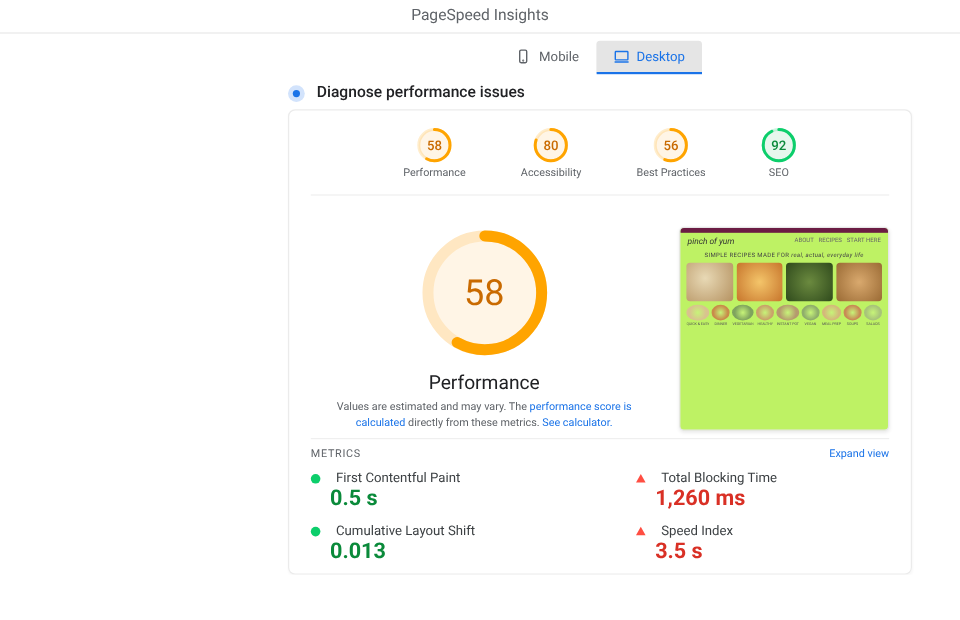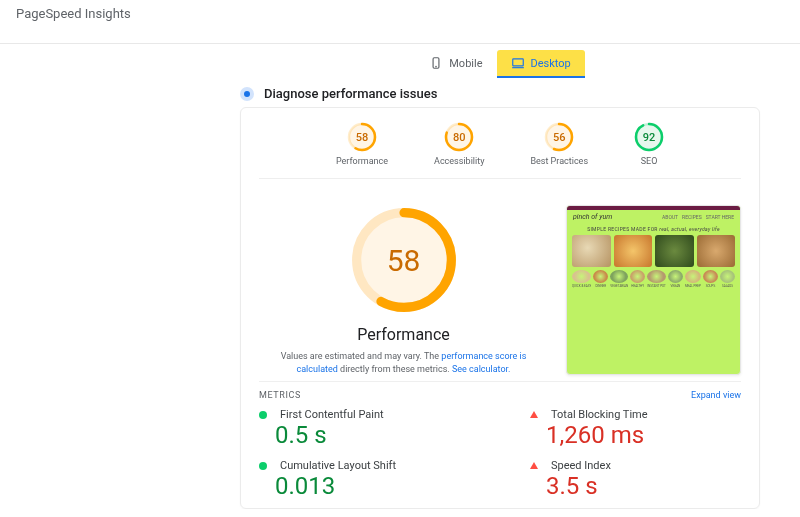--- a/index.html
+++ b/index.html
@@ -5,46 +5,47 @@
   * { box-sizing: border-box; }
   body {
     margin: 0;
     font-family: Roboto, "Helvetica Neue", Arial, sans-serif;
     font-size: 12px;
     color: #202124;
     background: #fff;
     width: 800px;
   }
   .topbar {
-    height: 44px;
+    height: 28px;
     border-bottom: 1px solid #e8e8e8;
     padding: 6px 16px;
     font-size: 13px;
     color: #5f6368;
+    text-align: center;
   }
   .device-tabs {
     display: flex;
     justify-content: center;
     gap: 0;
     margin: 6px 0 4px 0;
   }
   .device-tab {
     display: flex;
     align-items: center;
     gap: 6px;
     padding: 6px 14px;
     font-size: 11px;
     color: #5f6368;
     border-bottom: 2px solid transparent;
     cursor: pointer;
   }
   .device-tab.active {
     color: #1a73e8;
     border-bottom-color: #1a73e8;
-    background: #fde047;
+    background: #e5e5e5;
     border-radius: 3px 3px 0 0;
     justify-content: flex-end;
   }
   .device-tab svg { width: 14px; height: 14px; }
 
   .main-col {
     margin-left: 240px;
     width: 520px;
   }
 
@@ -150,21 +151,21 @@
   }
   .metrics-grid {
     display:grid;
     grid-template-columns: 1fr 1fr;
     column-gap: 60px;
     row-gap: 10px;
     padding-top: 4px;
   }
   .metric { display:flex; flex-direction:column; gap:0px; }
   .metric-top { display:flex; align-items:center; gap:8px; font-size:11px; color:#3c4043; }
-  .metric-val { font-size: 24px; font-weight: 400; padding-left: 16px; }
+  .metric-val { font-size: 18px; font-weight: 700; padding-left: 16px; }
   .v-green { color:#0a8a3a; }
   .v-orange { color:#c96a00; }
   .v-red { color:#d93025; }
 
 </style>
 </head>
 <body>
 
 <div class="topbar">
   <span>PageSpeed Insights</span>

